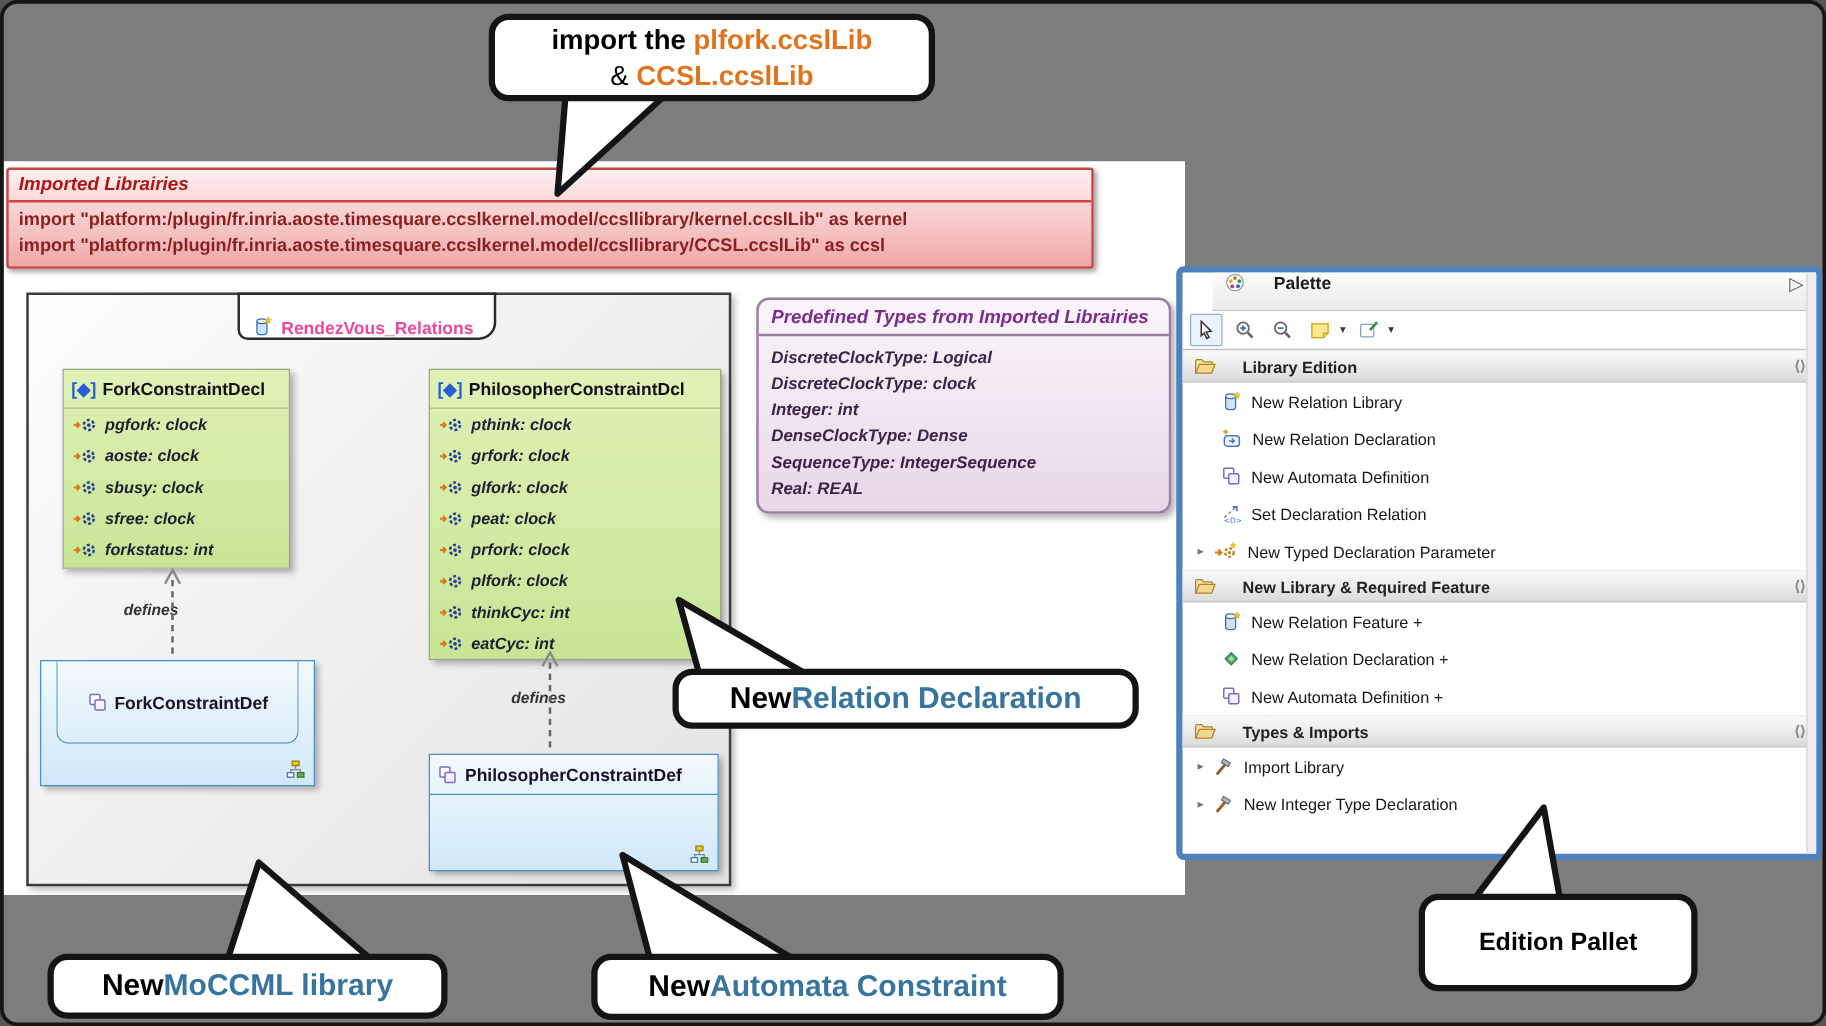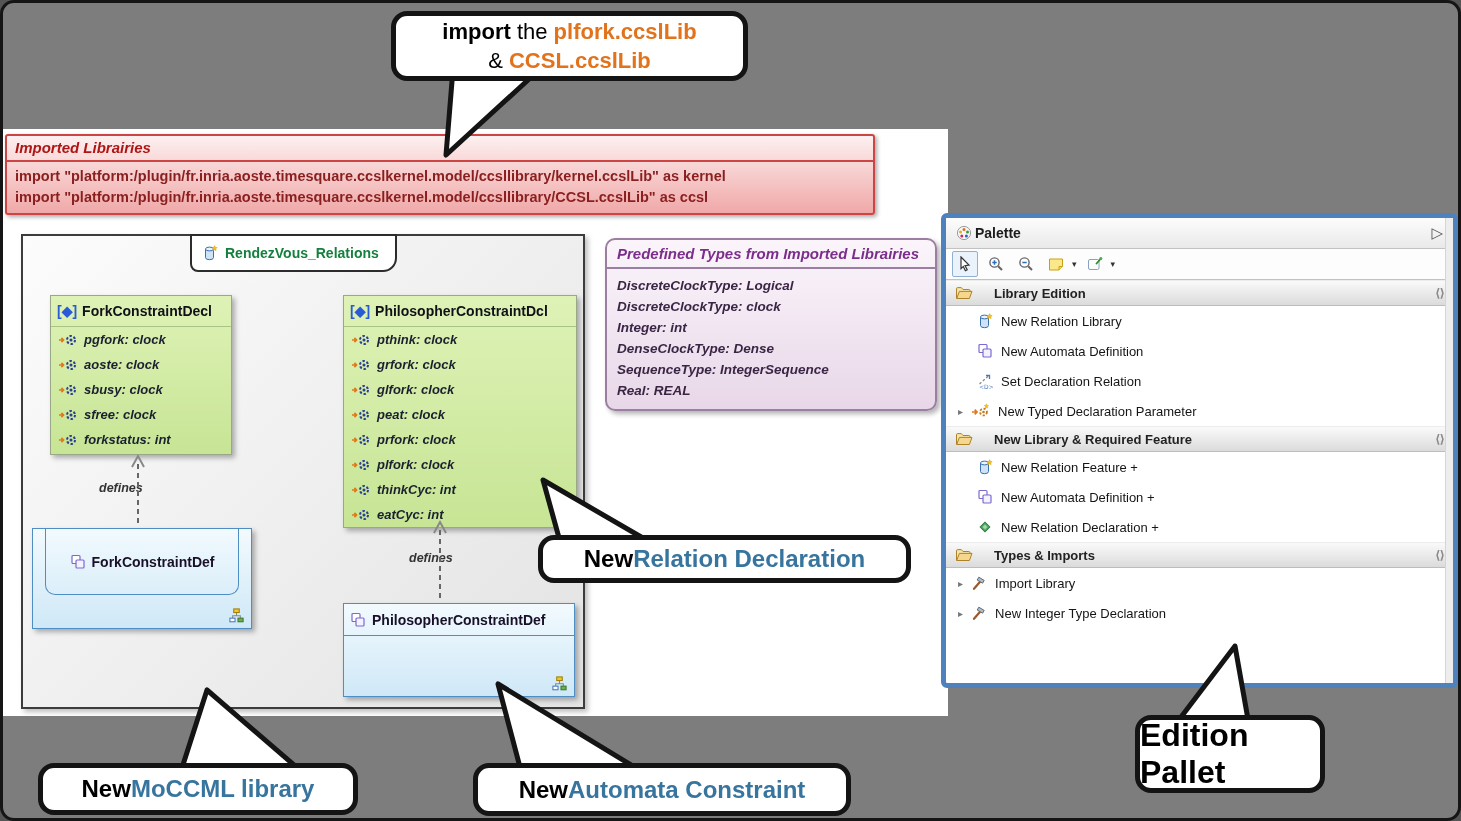--- a/index.html
+++ b/index.html
@@ -11,22 +11,22 @@
   
   #banner{position:absolute;left:2px;top:131px;width:866px;background:linear-gradient(#fdf0f0,#f0a8a8);
           border:2px solid #cc4444;border-radius:3px;box-shadow:2px 2px 4px rgba(0,0,0,.35);z-index:2;}
   #banner .btitle{padding:3px 8px 4px;border-bottom:2px solid #cc4444;font:italic bold 15px "Liberation Sans",sans-serif;color:#b01515;}
   #banner .bline{padding:1px 8px;font:bold 14.5px "Liberation Sans",sans-serif;color:#8a1f1f;line-height:19px;}
   #banner .blines{padding:4px 0 5px;}
   
   #frame{position:absolute;left:18px;top:231px;width:560px;height:471px;border:2px solid #3c3c3c;
          background:linear-gradient(135deg,#fcfcfc,#e3e3e3);box-shadow:3px 3px 5px rgba(0,0,0,.25);z-index:1;}
   #frametab{position:absolute;left:167px;top:-2px;height:34px;background:#fff;border:2px solid #2c2c2c;
-            border-radius:0 0 14px 8px;display:flex;align-items:center;gap:7px;padding:0 16px 0 10px;
-            font:bold 14px "Liberation Sans",sans-serif;color:#15803d;}
+            border-radius:0 0 14px 8px;display:flex;align-items:flex-end;gap:7px;padding:0 16px 0 10px;
+            font:bold 14px "Liberation Sans",sans-serif;color:#ec4899;}
   .declbox{position:absolute;border:1px solid #9aa88a;background:linear-gradient(#def2b6,#c7e595);
            box-shadow:3px 3px 5px rgba(0,0,0,.3);}
   .declhead{display:flex;align-items:center;gap:5px;height:30px;padding:0 6px;border-bottom:1px solid #aac485;
             font:bold 14px "Liberation Sans",sans-serif;color:#101018;}
   .badge{color:#2a5bd7;font-weight:bold;}
   .frow{display:flex;align-items:center;gap:6px;height:25px;padding-left:7px;
         font:italic 600 13px "Liberation Sans",sans-serif;color:#1a2030;}
   .defbox{position:absolute;border:1.5px solid #4f8ec4;background:linear-gradient(#f2fafe,#cfe8f7);
           box-shadow:3px 3px 5px rgba(0,0,0,.3);}
   .deftab{position:absolute;left:12px;right:12px;top:0;height:33px;border:1px solid #4f8ec4;border-top:none;
@@ -38,23 +38,23 @@
   .edgelabel{position:absolute;font:italic bold 12.5px "Liberation Sans",sans-serif;color:#333;z-index:2;}
   
   #ptypes{position:absolute;left:602px;top:235px;width:328px;border:2px solid #9b7fa0;border-radius:10px;
           background:linear-gradient(#fbf5fb,#e8d7e8);box-shadow:3px 3px 5px rgba(0,0,0,.3);z-index:1;}
   #ptypes .ptitle{padding:5px 10px;border-bottom:2px solid #9b7fa0;font:italic bold 15px "Liberation Sans",sans-serif;color:#7b2d8b;}
   #ptypes .pbody{padding:6px 10px 8px;}
   #ptypes .pitem{font:italic 600 13.5px "Liberation Sans",sans-serif;color:#3a2545;line-height:21px;}
   
   #palette{position:absolute;left:938px;top:210px;width:517px;height:475px;box-sizing:border-box;
            border:5px solid #4f81bd;border-radius:6px;background:#fff;z-index:3;overflow:hidden;}
-  #palette .phead{display:flex;align-items:center;gap:3px;height:30px;padding:0 10px;
+  #palette .phead{display:flex;align-items:flex-start;gap:23px;height:30px;padding:0 10px;
                   background:linear-gradient(#fdfdfd,#e9e9e9);border-bottom:1px solid #c2c2c2;
-                  font:600 14px "Liberation Sans",sans-serif;color:#1c1c1c;}
+                  font:600 14px "Liberation Sans",sans-serif;color:#1c1c1c;margin-left:24px;}
   #palette .phead .pinbtn{margin-left:auto;color:#555;font-size:15px;font-family:"DejaVu Sans",sans-serif;cursor:default;}
   #palette .ptools{display:flex;align-items:center;gap:6px;height:30px;padding:0 6px;background:#fdfdfd;
                    border-bottom:1px solid #c2c2c2;}
   .toolbtn{display:flex;align-items:center;justify-content:center;width:24px;height:24px;}
   .toolbtn.sel{border:1px solid #8fb0d4;background:#eaf3fb;border-radius:2px;}
   .ddarrow{font-family:"DejaVu Sans",sans-serif;font-size:9px;color:#333;margin-left:-2px;}
   .psec{display:flex;align-items:center;gap:21px;height:24px;padding:0 9px;
         background:linear-gradient(#fafafa,#dbdbdb);border-top:1px solid #ececec;border-bottom:1px solid #bdbdbd;
         font:600 13px "Liberation Sans",sans-serif;color:#222;}
   .psec .collapse{margin-left:auto;color:#8a8a8a;font-size:12px;font-family:"DejaVu Sans",sans-serif;letter-spacing:-1px;}
@@ -355,20 +355,26 @@
       <span>Library Edition</span>
       <span class="collapse">⟨⟩</span>
     </div>
     <div class="prow">
       <svg class="icw" width="16" height="17">
           <use href="#ic-cyl"></use>
         </svg>
       <span>New Relation Library</span>
     </div>
     <div class="prow">
+      <svg class="icw" width="17" height="16">
+          <use href="#ic-decl"></use>
+        </svg>
+      <span>New Relation Declaration</span>
+    </div>
+    <div class="prow">
       <svg class="icw" width="16" height="16">
           <use href="#ic-automata"></use>
         </svg>
       <span>New Automata Definition</span>
     </div>
     <div class="prow">
       <svg class="icw" width="16" height="16">
           <use href="#ic-setdecl"></use>
         </svg>
       <span>Set Declaration Relation</span>
@@ -389,29 +395,29 @@
       <span class="collapse">⟨⟩</span>
     </div>
     <div class="prow">
       <svg class="icw" width="16" height="17">
           <use href="#ic-cyl"></use>
         </svg>
       <span>New Relation Feature +</span>
     </div>
     <div class="prow">
       <svg class="icw" width="16" height="16">
+          <use href="#ic-gdiamond"></use>
+        </svg>
+      <span>New Relation Declaration +</span>
+    </div>
+    <div class="prow">
+      <svg class="icw" width="16" height="16">
           <use href="#ic-automata"></use>
         </svg>
       <span>New Automata Definition +</span>
-    </div>
-    <div class="prow">
-      <svg class="icw" width="16" height="16">
-          <use href="#ic-gdiamond"></use>
-        </svg>
-      <span>New Relation Declaration +</span>
     </div>
 
     <div class="psec">
       <svg class="icw" width="18" height="14">
           <use href="#ic-folder"></use>
         </svg>
       <span>Types &amp; Imports</span>
       <span class="collapse">⟨⟩</span>
     </div>
     <div class="prow exp">
@@ -444,21 +450,21 @@
       <polygon points="450,66 537,66 443,152"></polygon>
       <polygon points="558,542 652,542 540,477"></polygon>
       <polygon points="178,768 298,768 204,687"></polygon>
       <polygon points="518,768 638,768 495,681"></polygon>
       <polygon points="1172,722 1246,722 1232,643"></polygon>
     </g>
   </svg>
 
   <div class="callout" style="left:388px;top:8px;width:357px;height:70px;font-size:22px;line-height:29px;">
     <div>
-      <span>import</span><span style="font-weight:normal"> the </span><span class="orange">plfork.ccslLib</span>
+      <span>import</span><span style="font-weight:bold"> the </span><span class="orange">plfork.ccslLib</span>
     </div>
     <div>
       <span style="font-weight:normal">&amp; </span><span class="orange">CCSL.ccslLib</span>
     </div>
   </div>
 
   <div class="callout" style="left:535px;top:532px;width:373px;height:48px;font-size:24px;flex-direction:row;">
     <span>New </span>
     <span class="hl">Relation Declaration</span>
   </div>
@@ -466,17 +472,17 @@
   <div class="callout" style="left:35px;top:760px;width:320px;height:52px;font-size:24px;flex-direction:row;">
     <span>New </span>
     <span class="hl">MoCCML library</span>
   </div>
 
   <div class="callout" style="left:470px;top:760px;width:378px;height:53px;font-size:24px;flex-direction:row;">
     <span>New </span>
     <span class="hl">Automata Constraint</span>
   </div>
 
-  <div class="callout" style="left:1132px;top:712px;width:190px;height:78px;font-size:32px;">
+  <div class="callout" style="left:1132px;top:712px;width:223px;height:78px;font-size:20px;">
     <span>Edition Pallet</span>
   </div>
 
 </div>
 
 </body></html>

